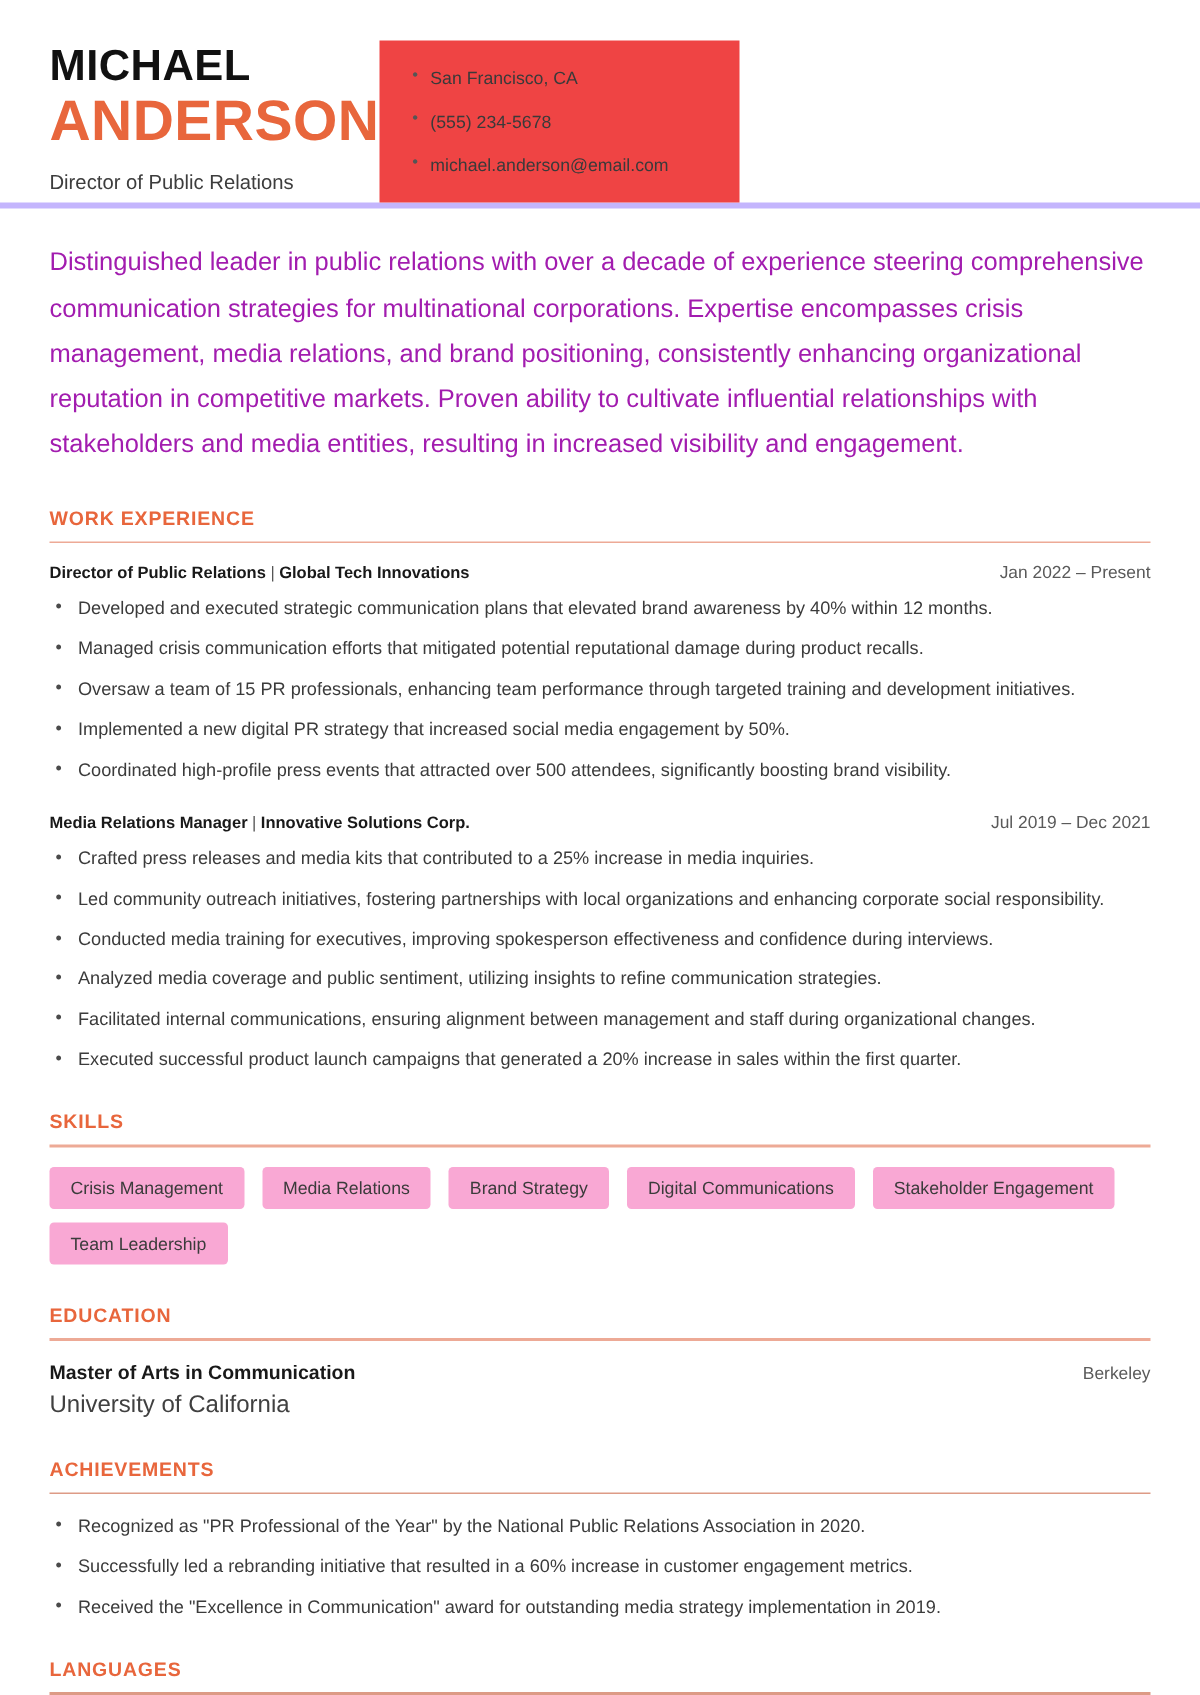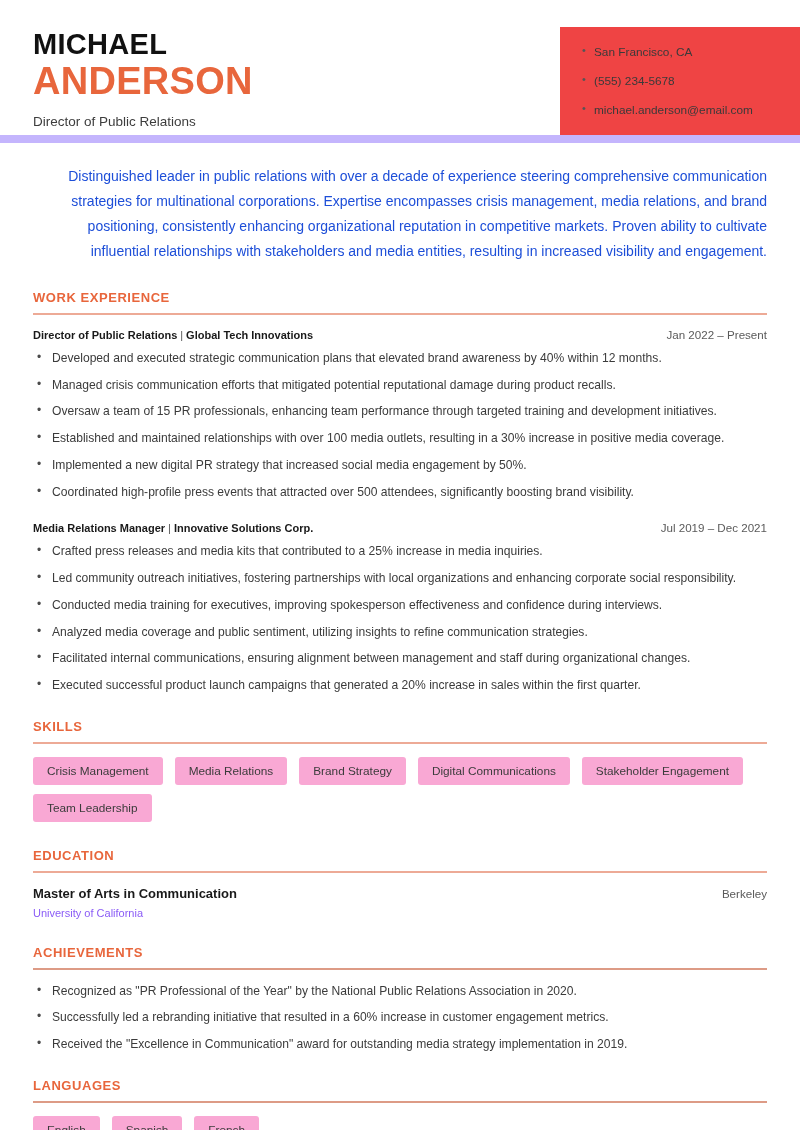--- a/index.html
+++ b/index.html
@@ -14,23 +14,23 @@
     font-family: "Liberation Sans", sans-serif;
     color: #333333;
     position: relative;
     overflow: hidden;
   }
 
   
   .header {
     display: flex;
     align-items: flex-start;
-    justify-content: space-between;
+    justify-content: flex-start;
     padding: 22px 0 0 0;
-    border-bottom: 8px solid #c4b5fd;
+    border-bottom: 4px solid #c4b5fd;
     min-height: 134px;
   }
   .header-left {
     padding-left: 33px;
     padding-top: 6px;
   }
   .name-first {
     font-size: 29px;
     font-weight: bold;
     letter-spacing: 0.3px;
@@ -81,26 +81,26 @@
     top: -1px;
     color: #555555;
     font-size: 11px;
   }
 
   
   .content {
     padding: 0 33px;
   }
   .summary {
-    font-size: 14px;
+    font-size: 17px;
     line-height: 1.78;
-    color: #1d4ed8;
+    color: #a21caf;
     margin-top: 21px;
     margin-bottom: 0;
-    text-align: right;
+    text-align: left;
   }
 
   .section { margin-top: 26px; }
   .section-title {
     font-size: 13px;
     font-weight: bold;
     color: #e8663c;
     letter-spacing: 0.55px;
     margin: 0 0 8px 0;
   }
@@ -187,22 +187,22 @@
     font-weight: bold;
     color: #191919;
   }
   .edu-loc {
     font-size: 11.6px;
     color: #5a5a5a;
     white-space: nowrap;
     padding-left: 14px;
   }
   .edu-school {
-    font-size: 11px;
-    color: #8b5cf6;
+    font-size: 16px;
+    color: #404040;
     margin-top: 6px;
   }
 </style>
 </head>
 <body>
 
 <div class="header">
   <div class="header-left">
     <div class="name-first">MICHAEL</div>
     <div class="name-last">ANDERSON</div>
@@ -229,21 +229,20 @@
       <div class="job-head">
         <div class="job-role">
           <span>Director of Public Relations</span><span class="job-sep">|</span><span>Global Tech Innovations</span>
         </div>
         <div class="job-dates">Jan 2022 – Present</div>
       </div>
       <ul class="bullets">
         <li>Developed and executed strategic communication plans that elevated brand awareness by 40% within 12 months.</li>
         <li>Managed crisis communication efforts that mitigated potential reputational damage during product recalls.</li>
         <li>Oversaw a team of 15 PR professionals, enhancing team performance through targeted training and development initiatives.</li>
-        <li>Established and maintained relationships with over 100 media outlets, resulting in a 30% increase in positive media coverage.</li>
         <li>Implemented a new digital PR strategy that increased social media engagement by 50%.</li>
         <li>Coordinated high-profile press events that attracted over 500 attendees, significantly boosting brand visibility.</li>
       </ul>
     </div>
 
     <div class="job">
       <div class="job-head">
         <div class="job-role">
           <span>Media Relations Manager</span><span class="job-sep">|</span><span>Innovative Solutions Corp.</span>
         </div>

